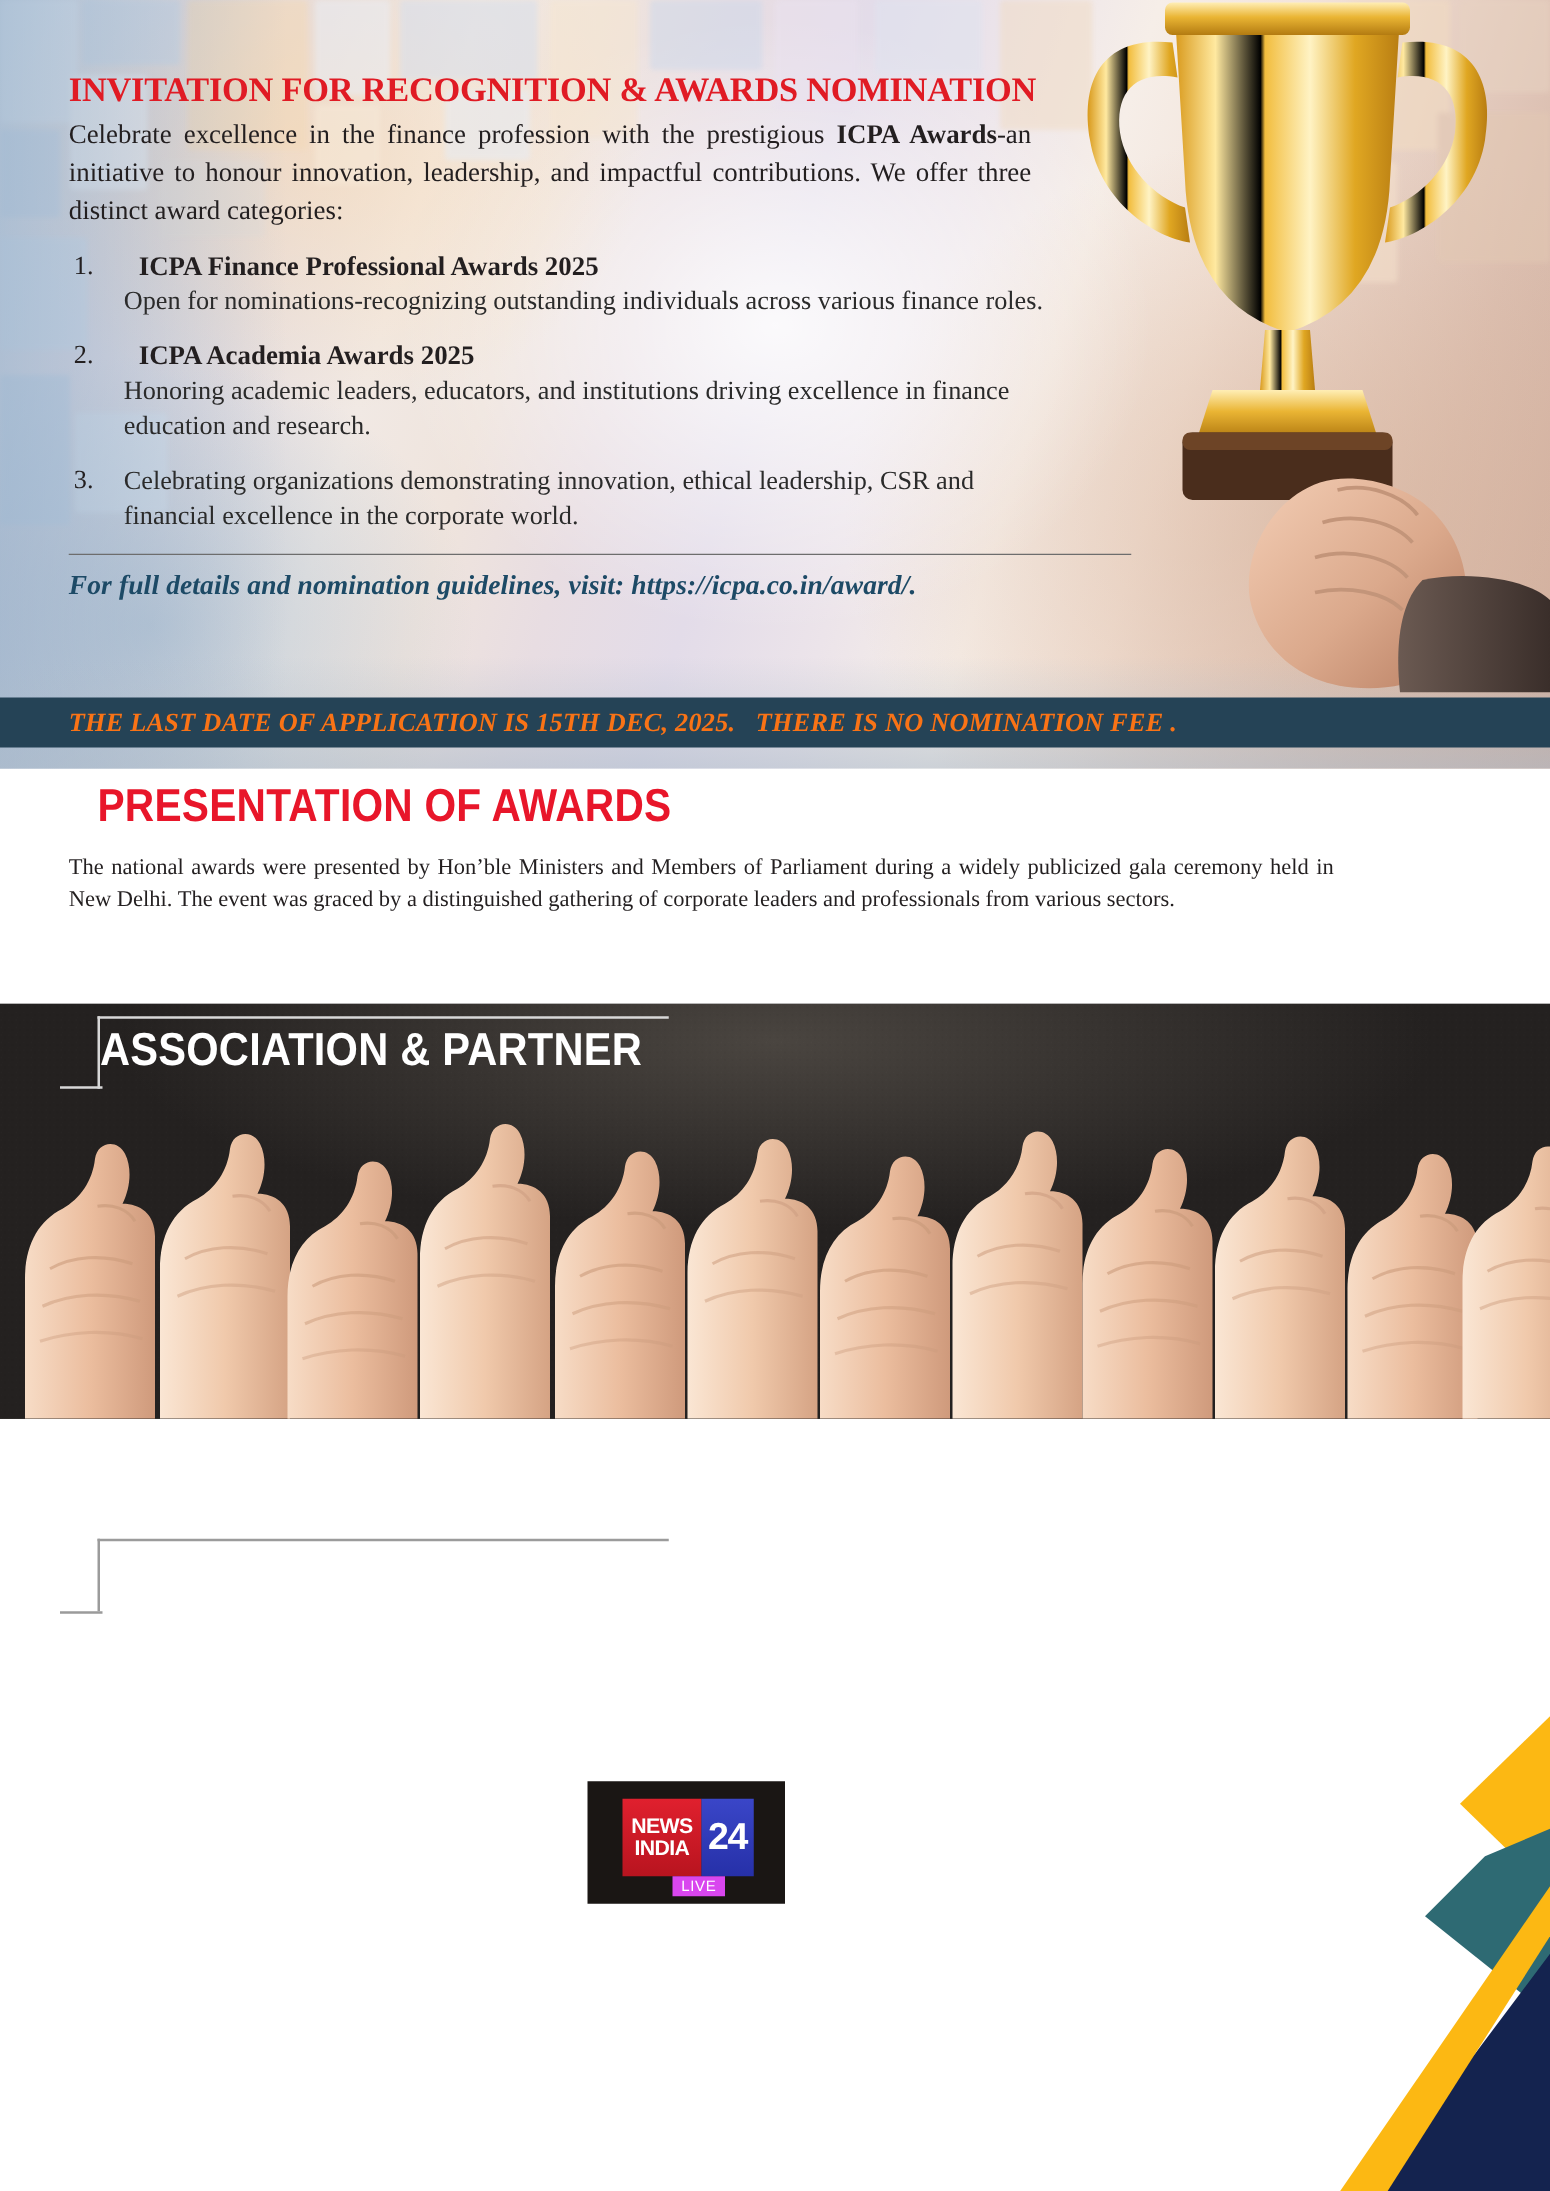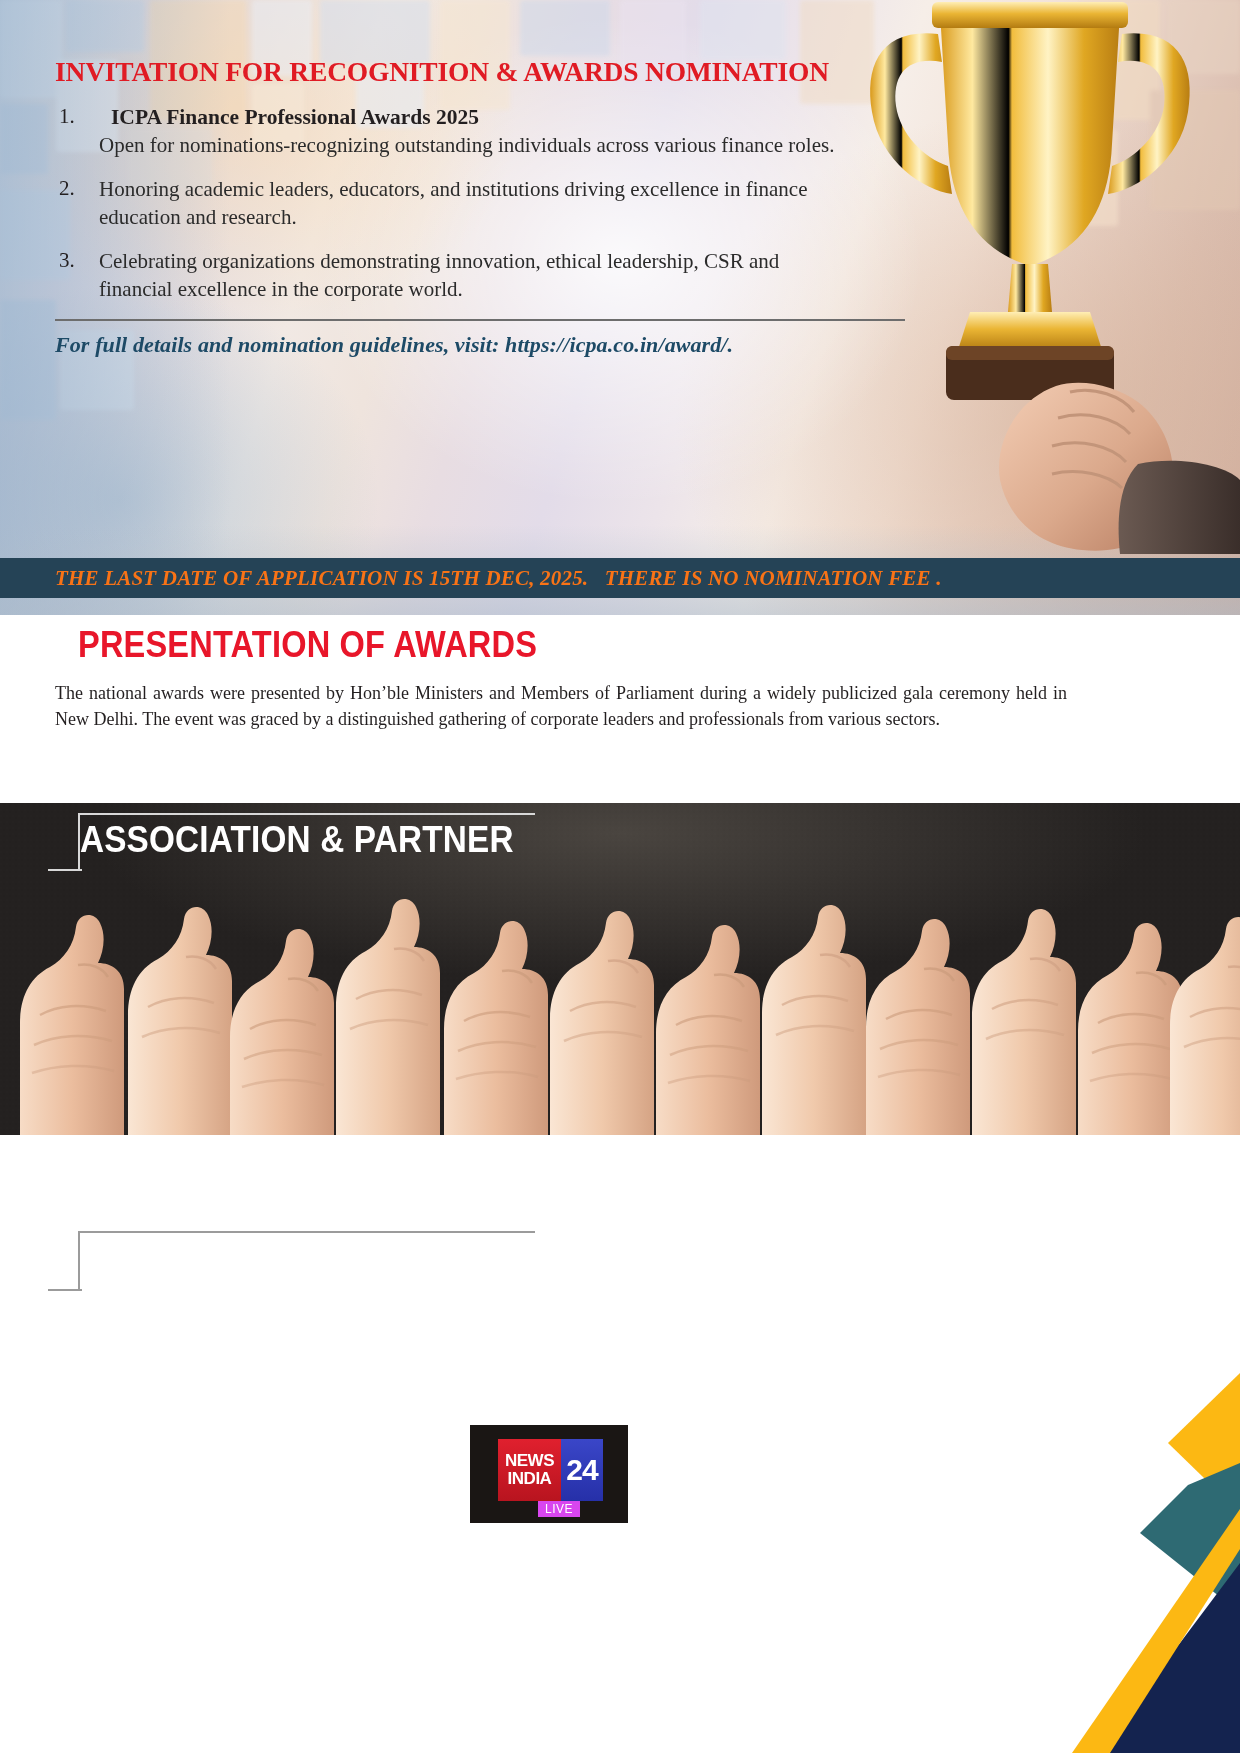--- a/index.html
+++ b/index.html
@@ -259,29 +259,31 @@
       <path d="M238,424 C266,416 296,424 310,440" fill="none" stroke="#c3957a" stroke-width="3"></path>
       <path d="M232,452 C260,444 292,452 306,468" fill="none" stroke="#c3957a" stroke-width="3"></path>
       <path d="M232,480 C258,474 288,480 302,494" fill="none" stroke="#c3957a" stroke-width="3"></path>
 
       <path d="M318,470 C356,462 404,470 420,486 L420,560 L300,560 C296,522 300,488 318,470 Z" fill="url(#sleeve)"></path>
     </svg>
   </div>
 
   <div class="hero-text">
     <h1 class="inv-title">INVITATION FOR RECOGNITION &amp; AWARDS NOMINATION</h1>
+    <p class="intro"><span>Celebrate excellence in the finance profession with the prestigious </span><b>ICPA Awards</b><span>-an initiative to honour innovation, leadership, and impactful contributions. We offer three distinct award categories:</span></p>
 
     <ol class="cats">
       <li>
         <span class="num">1.</span>
         <span class="cat-title">ICPA Finance Professional Awards 2025</span>
         <span class="cat-desc">Open for nominations-recognizing outstanding individuals across various finance roles.</span>
       </li>
       <li>
         <span class="num">2.</span>
+        <span class="cat-title">ICPA Academia Awards 2025</span>
         <span class="cat-desc">Honoring academic leaders, educators, and institutions driving excellence in finance education and research.</span>
       </li>
       <li>
         <span class="num">3.</span>
         <span class="cat-desc">Celebrating organizations demonstrating innovation, ethical leadership, CSR and financial excellence in the corporate world.</span>
       </li>
     </ol>
 
     <div class="rule"></div>
     <div class="visit-line">For full details and nomination guidelines, visit: https://icpa.co.in/award/.</div>

